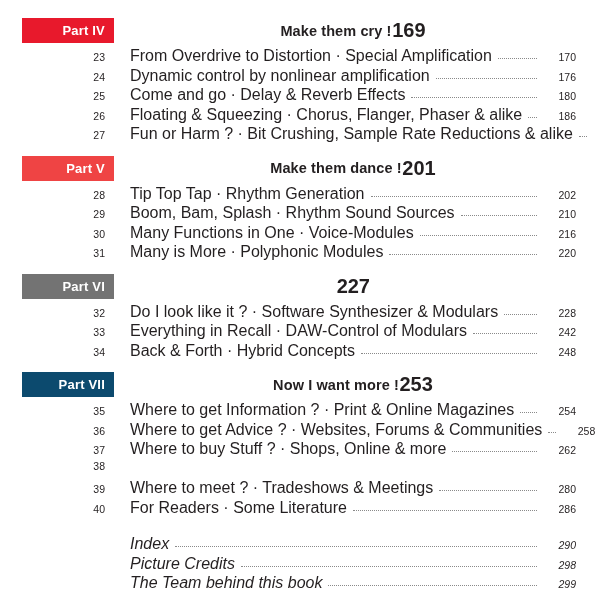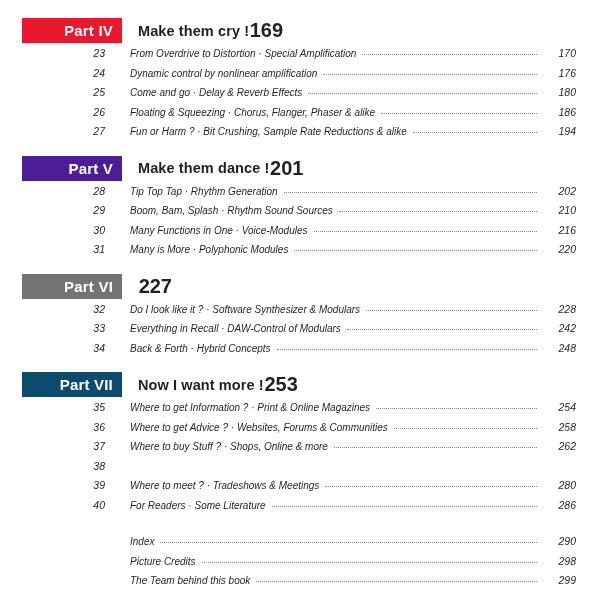--- a/index.html
+++ b/index.html
@@ -25,57 +25,56 @@
     margin-bottom: 2px;
   }
   
   .part-header {
     display: flex;
     align-items: center;
     height: 25px;
     margin-bottom: 4px;
   }
   .part-tag {
-    width: 100px;
+    width: 92px;
     height: 25px;
     box-sizing: border-box;
     display: flex;
     align-items: center;
     justify-content: flex-end;
     padding-right: 9px;
     color: #ffffff;
-    font-size: 15px;
+    font-size: 13px;
     font-weight: bold;
     letter-spacing: 0.2px;
   }
   .part-title-wrap {
     flex: 1;
     display: flex;
     align-items: center;
-    justify-content: flex-start;
+    justify-content: center;
     padding-left: 16px;
   }
   .part-title {
     font-size: 14.5px;
     font-weight: bold;
     color: #231f20;
     letter-spacing: 0.1px;
   }
   .part-page {
     font-size: 20px;
     font-weight: bold;
     color: #231f20;
     min-width: 34px;
     text-align: right;
     padding-right: 4px;
   }
   
   .chapters {
     margin-top: 2px;
-    font-style: italic;
   }
   .chapter-row {
     display: flex;
     align-items: baseline;
     height: 19.5px;
     font-size: 10.5px;
     color: #231f20;
   }
   .chapter-num {
     width: 92px;
@@ -87,21 +86,21 @@
   }
   .chapter-body {
     flex: 1;
     display: flex;
     align-items: baseline;
     padding-left: 16px;
     min-width: 0;
   }
   .chapter-title {
     white-space: nowrap;
-    font-size: 10px;
+    font-size: 16px;
   }
   .dots {
     flex: 1;
     margin: 0 5px 0 6px;
     position: relative;
     top: -2px;
     border-bottom: 1.3px dotted #8a8a8a;
     height: 1px;
     min-width: 8px;
   }
@@ -172,21 +171,21 @@
               <span class="chapter-title">Fun or Harm ? · Bit Crushing, Sample Rate Reductions &amp; alike</span>
               <span class="dots"></span>
               <span class="chapter-page">194</span>
             </div>
           </div>
         </div>
         <div class="gap"></div>
       </div>
       <div class="part-block">
         <div class="part-header">
-          <div class="part-tag" style="background: #4c1d95;">Part V</div>
+          <div class="part-tag" style="background: #ef4444;">Part V</div>
           <div class="part-title-wrap">
             <div class="part-title">Make them dance !</div>
             <div class="part-page">201</div>
           </div>
         </div>
         <div class="chapters">
           <div class="chapter-row">
             <div class="chapter-num">28</div>
             <div class="chapter-body">
               <span class="chapter-title">Tip Top Tap · Rhythm Generation</span>

